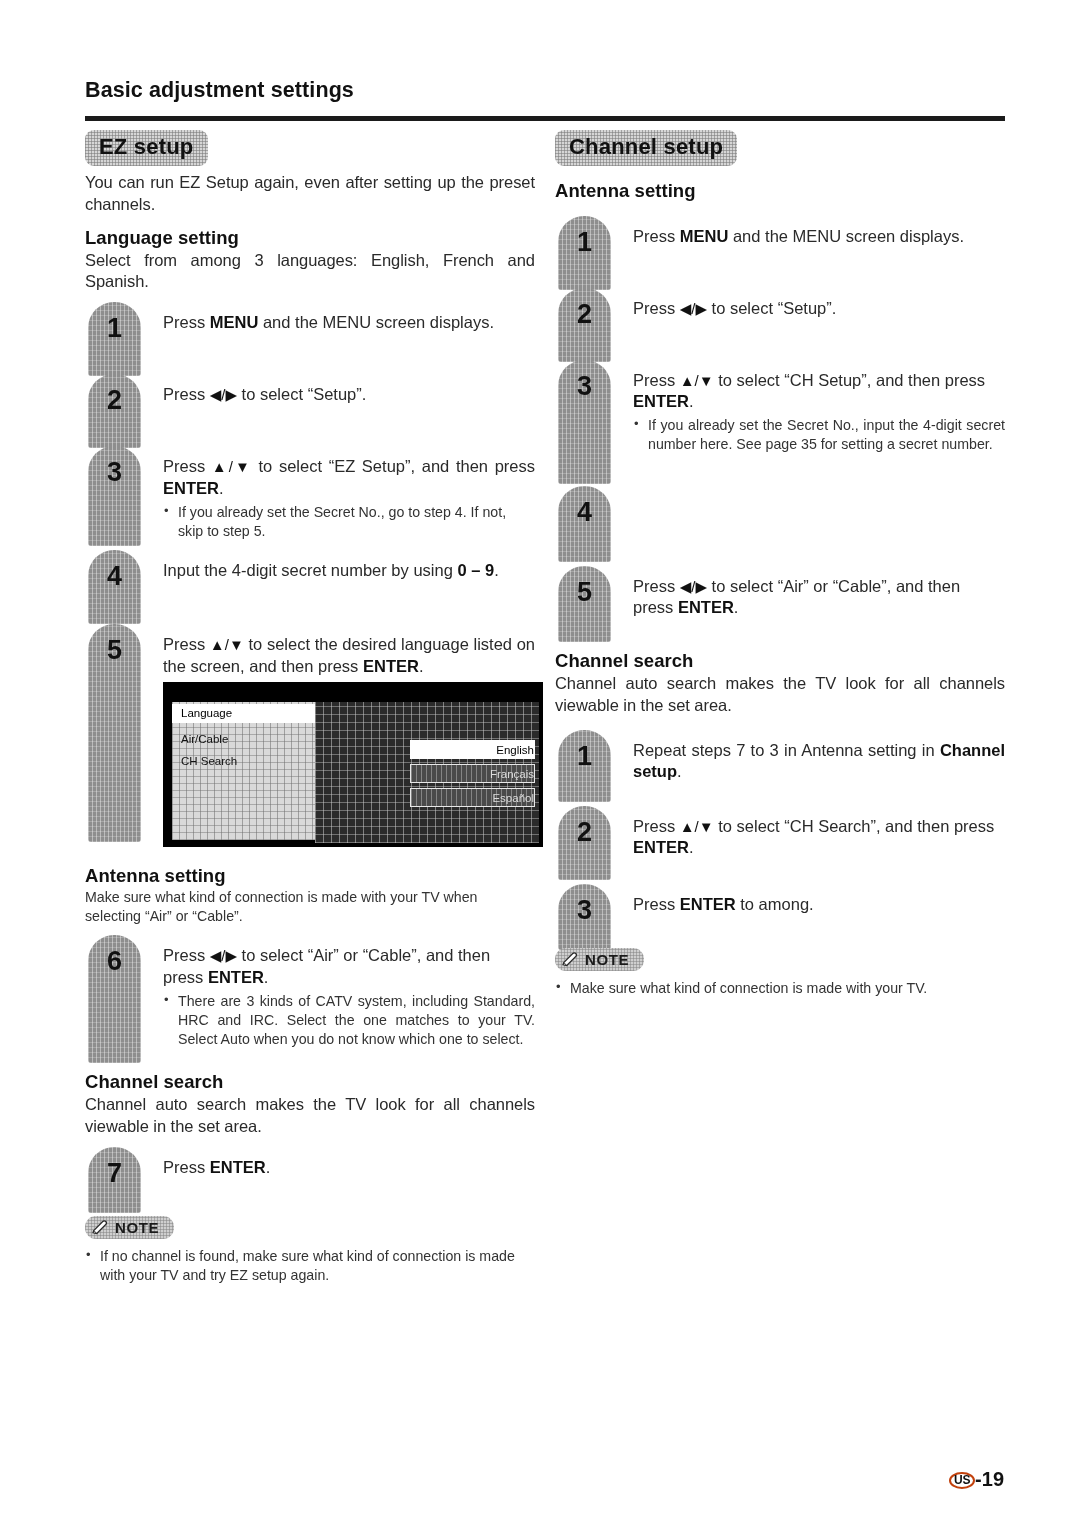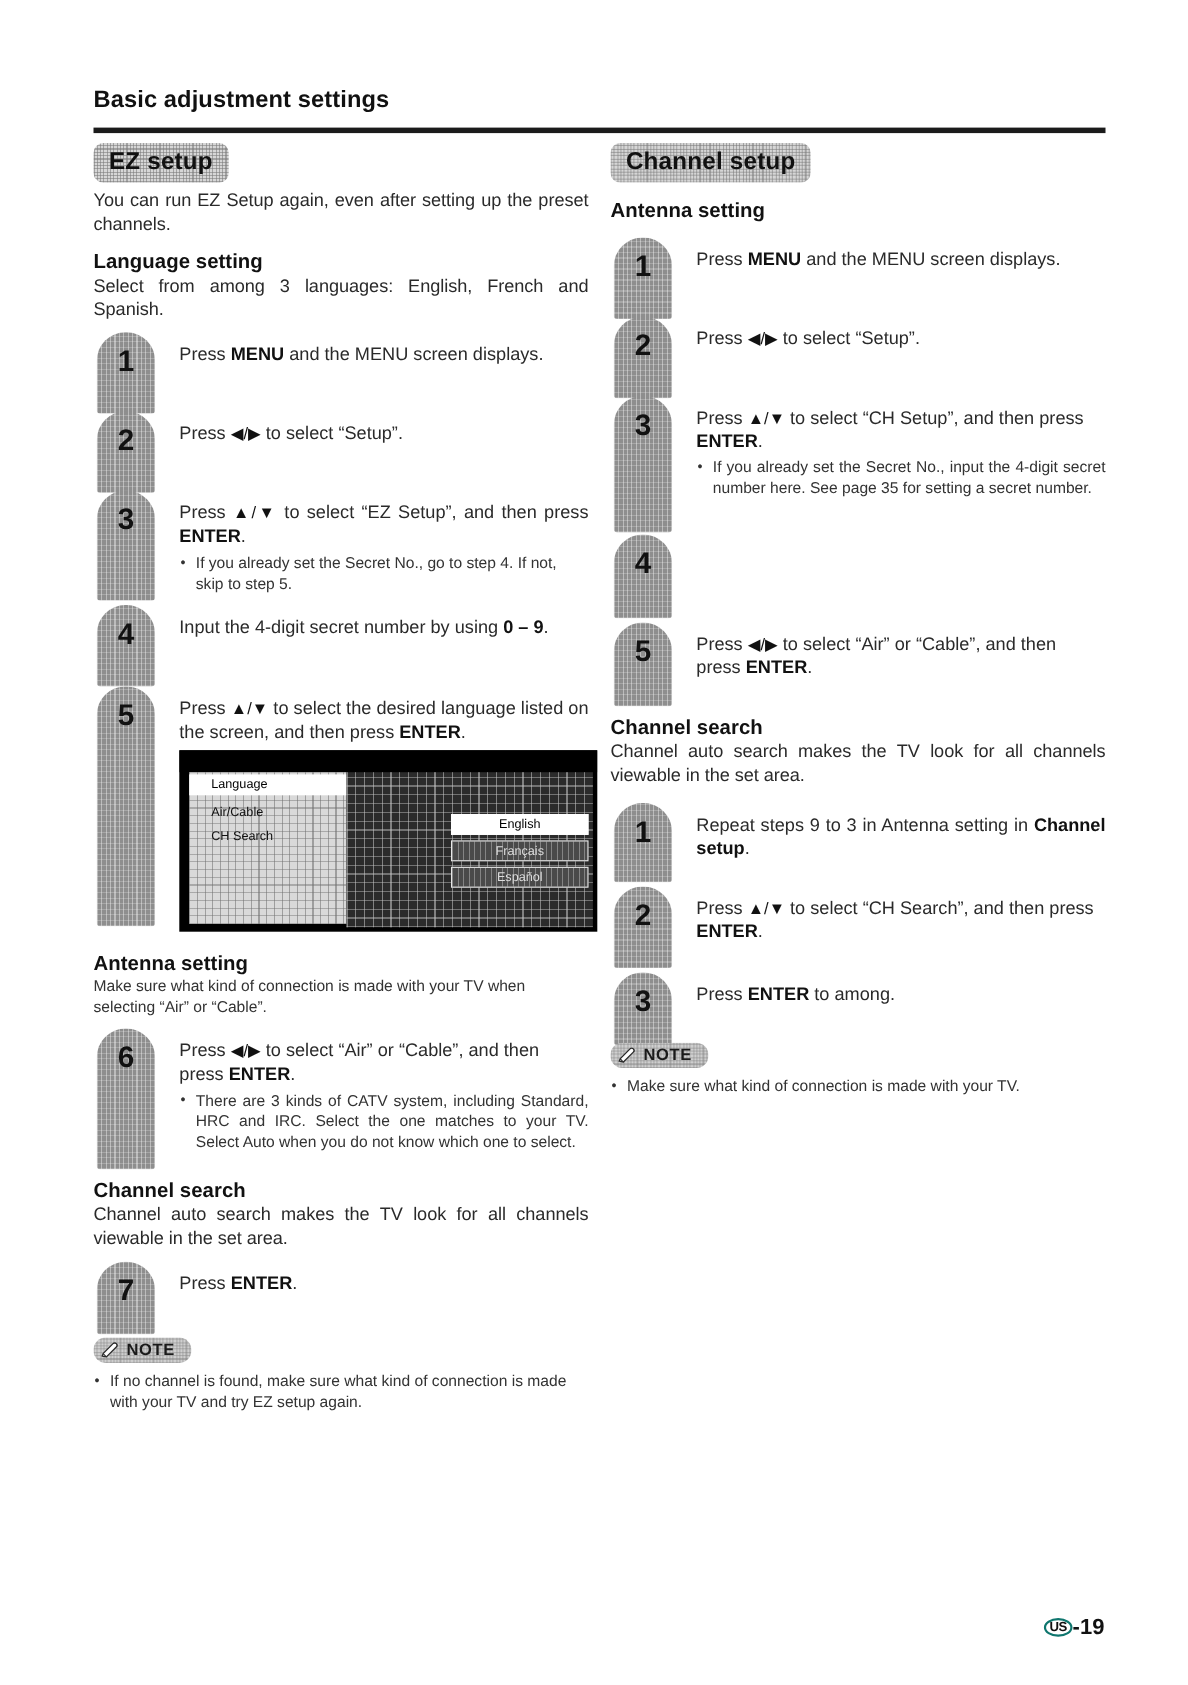--- a/index.html
+++ b/index.html
@@ -221,37 +221,37 @@
       repeating-linear-gradient(0deg,  rgba(200,200,200,.45) 0 1px, rgba(0,0,0,0) 1px 8px),
       #2b2b2b;
   }
   .tv-menu-item {
     position: absolute;
     left: 0;
     width: 143px;
     height: 19px;
     font-size: 11.5px;
     line-height: 19px;
-    padding-left: 20px;
+    padding-left: 9px;
     box-sizing: border-box;
     color: #111;
     white-space: nowrap;
   }
   .tv-menu-item.sel {
     background: #ffffff;
     color: #000;
   }
   .tv-btn {
     position: absolute;
     left: 95px;
     width: 125px;
     height: 19px;
     font-size: 11.5px;
     line-height: 19px;
-    text-align: center;
+    text-align: right;
     box-sizing: border-box;
     border: 1px solid #e8e8e8;
     color: #ddd;
     background:
       repeating-linear-gradient(90deg, rgba(190,190,190,.5) 0 1px, rgba(0,0,0,0) 1px 5px),
       #4a4a4a;
     white-space: nowrap;
   }
   .tv-btn.sel {
     background: #ffffff;
@@ -265,21 +265,21 @@
     right: 76px;
     top: 1468px;
     font-size: 20px;
     font-weight: bold;
     color: #111;
     letter-spacing: 0px;
     white-space: nowrap;
   }
   .footer .region {
     display: inline-block;
-    border: 2px solid #0f766e;
+    border: 2px solid #c2410c;
     border-radius: 50%;
     font-size: 12px;
     font-weight: bold;
     padding: 0px 3px 0 3px;
     line-height: 13px;
     vertical-align: 2px;
     letter-spacing: -0.3px;
   }
 </style>
 </head>
@@ -458,21 +458,21 @@
     <div class="subhead" style="margin-top:12px;">Channel search</div>
     <p class="para">Channel auto search makes the TV look for all channels viewable in the set area.</p>
 
     <div class="steps" style="margin-top:13px;">
 
       <div class="step" style="min-height:68px;margin-bottom:8px;">
         <div class="step-badge" style="height:72px;">
           <span>1</span>
         </div>
         <div class="step-body">
-          <span>Repeat steps 9 to 3 in Antenna setting in </span><b>Channel setup</b><span>.</span>
+          <span>Repeat steps 7 to 3 in Antenna setting in </span><b>Channel setup</b><span>.</span>
         </div>
       </div>
 
       <div class="step" style="min-height:70px;margin-bottom:8px;">
         <div class="step-badge" style="height:74px;">
           <span>2</span>
         </div>
         <div class="step-body nojust">
           <span>Press </span><span class="arrows">▲/▼</span><span> to select “CH Search”, and then press </span><b>ENTER</b><span>.</span>
         </div>

